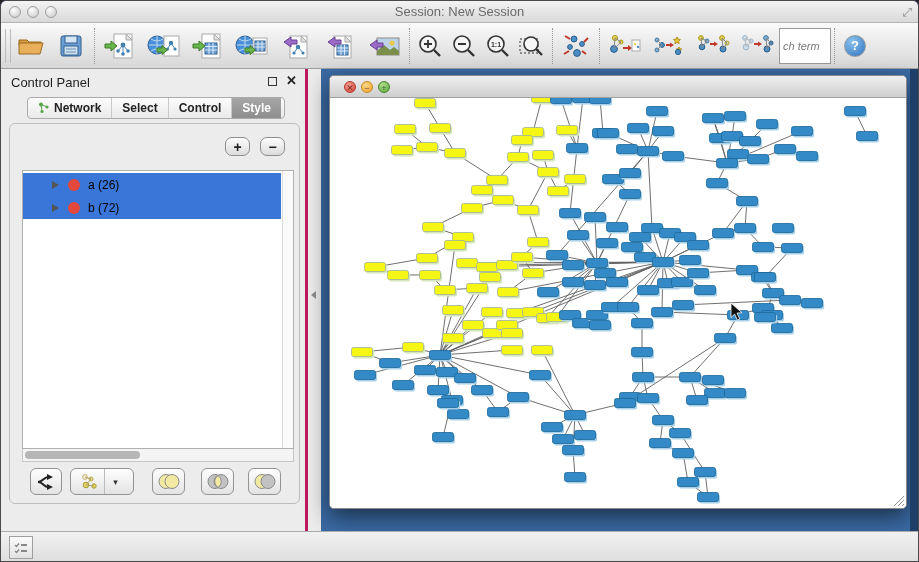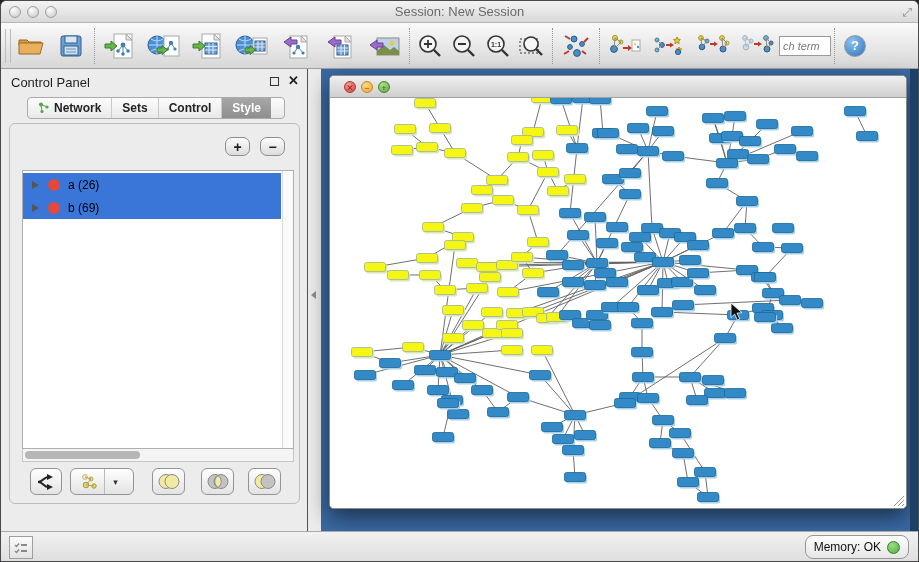--- a/index.html
+++ b/index.html
@@ -17,30 +17,30 @@
   .expand-arrows{position:absolute;right:6px;top:4px;color:#8e8e8e;font-size:12px;}
 
   
   .toolbar{position:absolute;left:0;top:22px;width:100%;height:46px;
     background:linear-gradient(#fafafa,#d7d7d7);border-bottom:1px solid #9f9f9f;
     display:flex;align-items:center;}
   .tb-handle{width:6px;height:34px;margin-left:4px;border-left:1px solid #bbb;border-right:1px solid #bbb;}
   .tbtn{width:40px;height:40px;display:flex;align-items:center;justify-content:center;flex:0 0 auto;}
   .tbtn.small{width:34px;}
   .tsep{width:1px;height:36px;border-left:1px dotted #979797;margin:0 3px;flex:0 0 auto;}
-  .search{width:52px;height:20px;border:1px solid #9a9a9a;background:#fff;font-style:italic;
+  .search{width:52px;height:36px;border:1px solid #9a9a9a;background:#fff;font-style:italic;
     color:#7a7a7a;font-size:11px;padding:0 3px;flex:0 0 auto;}
   .helpbtn{width:22px;height:22px;border-radius:50%;
     background:radial-gradient(circle at 35% 28%,#8cc2ee,#2f74c0);
     border:1px solid #9a9a9a;color:#fff;font-weight:bold;font-size:13px;
     display:flex;align-items:center;justify-content:center;flex:0 0 auto;}
 
   
   .control-panel{position:absolute;left:0;top:68px;width:307px;height:462px;background:#ececec;
-    border-right:1px solid #be185d;text-align:center;}
+    border-right:3px solid #be185d;text-align:center;}
   .cp-header{position:absolute;left:0;top:0;width:100%;height:26px;}
   .cp-title{position:absolute;left:10px;top:6px;font-size:13px;color:#1e1e1e;}
   .cp-float{position:absolute;right:28px;top:8px;width:9px;height:9px;border:1.5px solid #333;}
   .cp-close{position:absolute;right:8px;top:4px;font-size:13px;font-weight:bold;color:#222;}
 
   .tabbar{position:absolute;left:26px;top:28px;width:258px;height:22px;
     background:linear-gradient(#fcfcfc,#e9e9e9);border:1px solid #ababab;border-radius:4px;
     display:flex;align-items:stretch;overflow:hidden;}
   .tab{display:flex;align-items:center;justify-content:center;gap:4px;font-size:12px;font-weight:bold;
     color:#222;padding:0 10px;border-right:1px solid #c9c9c9;}
@@ -51,21 +51,21 @@
     border:1px solid #bdbdbd;border-radius:6px;}
   .pmbtn{position:absolute;top:13px;width:25px;height:19px;border:1px solid #8d8d8d;border-radius:7px;
     background:linear-gradient(#fdfdfd,#dcdcdc);font-size:14px;font-weight:bold;color:#222;
     display:flex;align-items:center;justify-content:center;line-height:1;}
   .addbtn{left:215px}.delbtn{left:250px}
 
   .listbox{position:absolute;left:12px;top:46px;width:272px;height:279px;background:#fff;
     border:1px solid #b0b0b0;}
   .vtrack{position:absolute;right:0;top:0;width:11px;height:100%;border-left:1px solid #dcdcdc;background:#fafafa;}
   .lrow{position:absolute;left:0;width:calc(100% - 12px);height:23px;display:flex;align-items:center;}
-  .lrow.selected{background:#3a76d8;}
+  .lrow.selected{background:#3a76d8;padding-left:20px;}
   .lrow .expander{width:0;height:0;border-left:7px solid #555;border-top:4.5px solid transparent;
     border-bottom:4.5px solid transparent;margin-left:9px;}
   .lrow .dot{width:12px;height:12px;border-radius:50%;background:#e4473c;margin-left:9px;}
   .lrow .lbl{margin-left:8px;font-size:12px;color:#000;}
   .hscroll{position:absolute;left:12px;top:325px;width:272px;height:13px;background:#f4f4f4;
     border:1px solid #c6c6c6;border-top:none;}
   .hthumb{position:absolute;left:2px;top:2px;width:115px;height:8px;background:#b6b6b6;border-radius:4px;}
 
   .setbtn{position:absolute;top:344px;height:27px;border:1px solid #949494;border-radius:6px;
     background:linear-gradient(#fefefe,#e3e3e3);display:flex;align-items:center;justify-content:center;}
@@ -328,21 +328,21 @@
       <div class="tab">
         <svg width="12" height="12" viewBox="0 0 12 12">
           <circle cx="3" cy="2.5" r="2" fill="#5aa54a"></circle>
             <circle cx="9" cy="5" r="1.6" fill="#5aa54a"></circle>
           <circle cx="4" cy="9.5" r="1.6" fill="#5aa54a"></circle>
           <path d="M3 2.5 L9 5 M3 2.5 L4 9.5" stroke="#5aa54a" stroke-width="1"></path>
         </svg>
         <span>Network</span>
       </div>
       <div class="tab">
-        <span>Sets</span>
+        <span>Select</span>
       </div>
       <div class="tab">
         <span>Control</span>
       </div>
       <div class="tab selected">
         <span>Style</span>
       </div>
     </div>
 
     <div class="subpanel">
@@ -351,21 +351,21 @@
 
       <div class="listbox">
         <div class="lrow selected" style="top:2px">
           <div class="expander"></div>
           <div class="dot"></div>
           <div class="lbl">a (26)</div>
         </div>
         <div class="lrow selected" style="top:25px">
           <div class="expander"></div>
           <div class="dot"></div>
-          <div class="lbl">b (69)</div>
+          <div class="lbl">b (72)</div>
         </div>
         <div class="vtrack"></div>
       </div>
       <div class="hscroll">
         <div class="hthumb"></div>
       </div>
 
       <div class="setbtn fork">
         <svg width="20" height="18" viewBox="0 0 20 18">
           <path d="M2 9 C7 9 8 4 12 4 M2 9 C7 9 8 14 12 14" stroke="#222" stroke-width="2" fill="none"></path>
@@ -980,19 +980,15 @@
 
   <div class="statusbar">
     <div class="tasksbtn">
       <svg width="16" height="14" viewBox="0 0 16 14">
         <path d="M2 4 l1.5 1.5 L6 2.5" stroke="#888" stroke-width="1.4" fill="none"></path>
         <rect x="8" y="3" width="6" height="2" fill="#888"></rect>
         <path d="M2 10 l1.5 1.5 L6 8.5" stroke="#888" stroke-width="1.4" fill="none"></path>
         <rect x="8" y="9" width="6" height="2" fill="#888"></rect>
       </svg>
     </div>
-    <div class="membtn">
-      <span class="mlbl">Memory: OK</span>
-      <span class="memdot"></span>
-    </div>
   </div>
 
 </div>
 
 </body></html>

